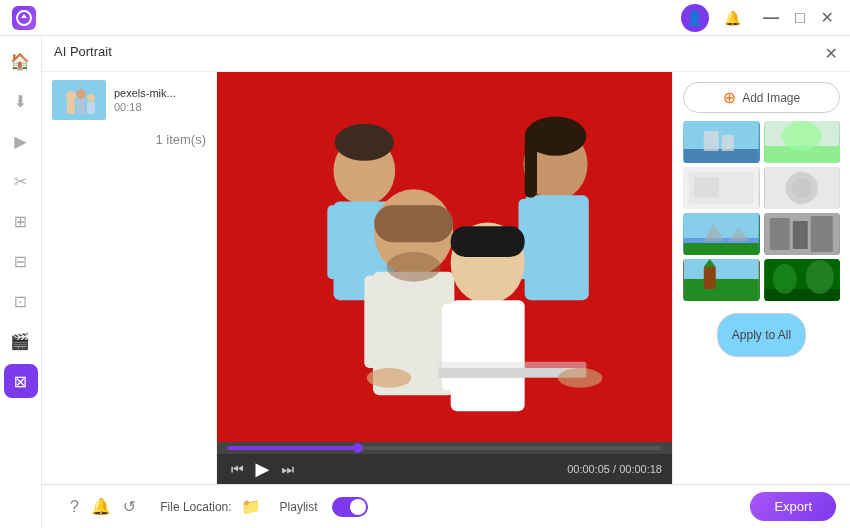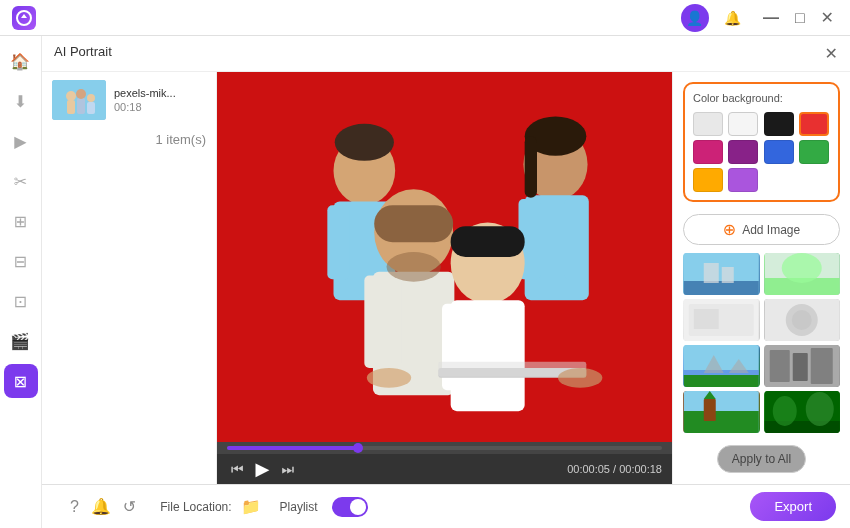--- a/index.html
+++ b/index.html
@@ -233,22 +233,22 @@
     .img-thumb-2 { background: linear-gradient(135deg, #90EE90, #2d8a4e); }
     .img-thumb-3 { background: linear-gradient(135deg, #f0f0f0, #ccc); }
     .img-thumb-4 { background: radial-gradient(circle, #ddd 40%, #bbb 100%); }
     .img-thumb-5 { background: linear-gradient(135deg, #87CEEB 0%, #4169E1 50%, #228B22 100%); }
     .img-thumb-6 { background: linear-gradient(135deg, #A9A9A9, #696969); }
     .img-thumb-7 { background: linear-gradient(135deg, #8B4513, #A0522D, #228B22); }
     .img-thumb-8 { background: linear-gradient(135deg, #228B22, #006400); }
 
     .apply-all-btn {
       border: 1px solid #ccc; border-radius: 20px;
-      padding: 6px 14px; cursor: pointer; font-size: 12px; color: #444;
-      background: #a3a3a3; white-space: nowrap; display: block; margin: 0 auto;
+      padding: 14px 14px; cursor: pointer; font-size: 12px; color: #444;
+      background: #7dd3fc; white-space: nowrap; display: block; margin: 0 auto;
     }
 
     
     .bottom-bar {
       height: 44px;
       background: #fff;
       border-top: 1px solid #e0e0e0;
       display: flex;
       align-items: center;
       padding: 0 14px;
@@ -431,35 +431,20 @@
             <span class="ctrl-play">▶</span>
             <span class="ctrl-btn">⏭</span>
             <span class="time-display">
               <span>00:00:05</span> / <span>00:00:18</span>
             </span>
           </div>
         </div>
 
         <div class="right-panel">
 
-          <div class="color-bg-section">
-            <div class="section-label">Color background:</div>
-            <div class="color-grid">
-              <div class="color-swatch" style="background:#e8e8e8;"></div>
-              <div class="color-swatch" style="background:#f5f5f5; border:1px solid #ccc;"></div>
-              <div class="color-swatch" style="background:#1a1a1a;"></div>
-              <div class="color-swatch selected" style="background:#e83030; border:2px solid #f97316;"></div>
-              <div class="color-swatch" style="background:#cc2277;"></div>
-              <div class="color-swatch" style="background:#882288;"></div>
-              <div class="color-swatch" style="background:#3366dd;"></div>
-              <div class="color-swatch" style="background:#33aa44;"></div>
-              <div class="color-swatch" style="background:#ffaa00;"></div>
-              <div class="color-swatch" style="background:#aa55dd;"></div>
-            </div>
-          </div>
 
           <div class="image-bg-section">
             <button class="add-image-btn">
               <span class="plus-icon">⊕</span>
               <span>Add Image</span>
             </button>
             <div class="image-thumbnails">
               <div class="img-thumb img-thumb-1">
                 <svg width="100%" height="42" viewBox="0 0 75 42">
                   <rect width="75" height="42" fill="#87CEEB"></rect>

